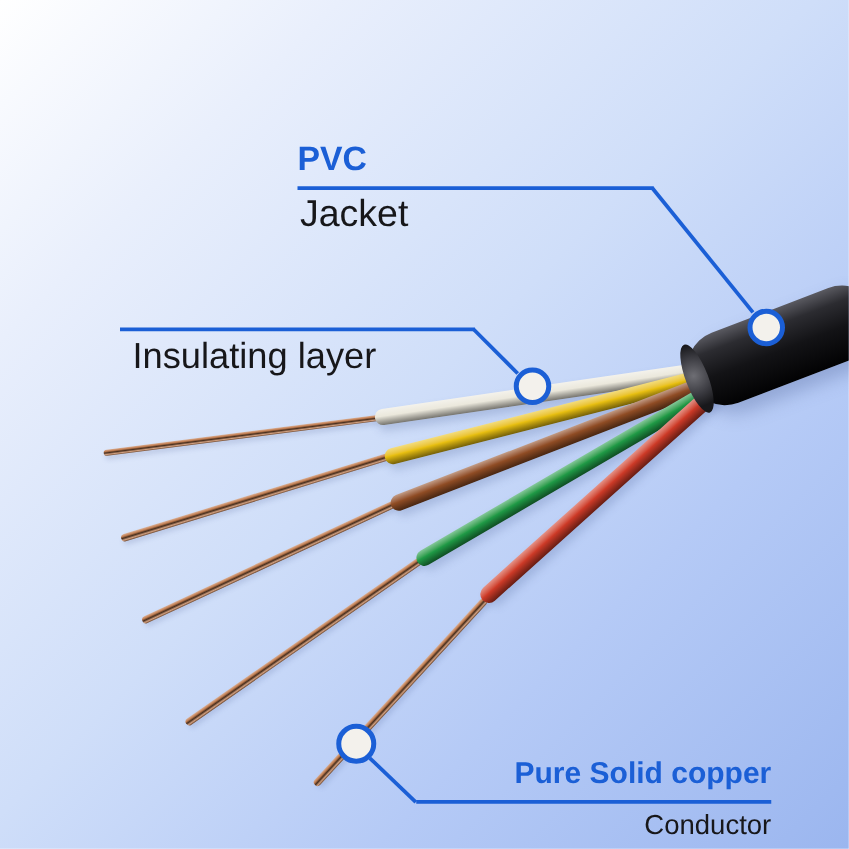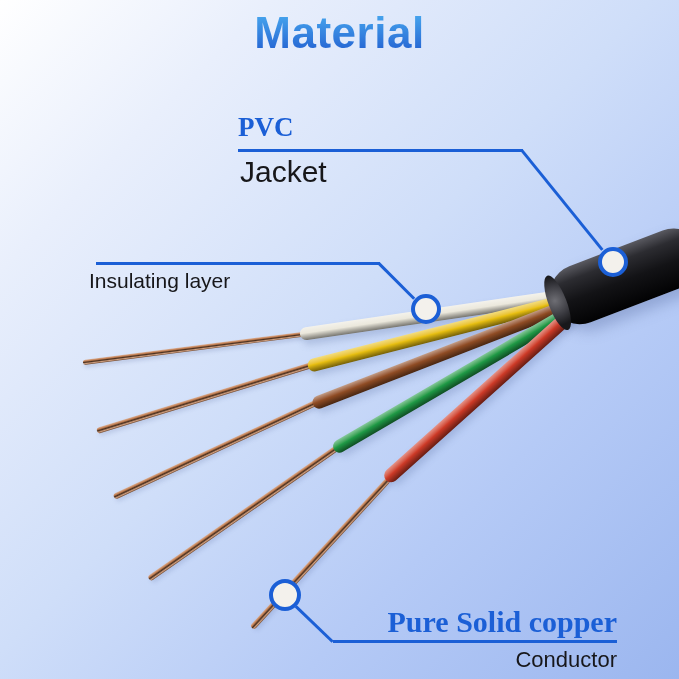--- a/index.html
+++ b/index.html
@@ -20,21 +20,21 @@
     font-size:44px;font-weight:bold;letter-spacing:.5px;
     color:var(--title-gradient-bottom,#2b6ed6);z-index:5;
   }
   @supports ((-webkit-background-clip: text) or (background-clip: text)){
     .title{
       background:linear-gradient(180deg,var(--title-gradient-top,#47a6ee) 12%,var(--title-gradient-bottom,#2463d2) 88%);
       -webkit-background-clip:text;background-clip:text;color:transparent;
     }
   }
   
-  .co-title{color:var(--accent-blue,#1b5fd6);font-weight:bold;line-height:1.15;z-index:40;font-family:Liberation Serif, serif;}
+  .co-title{color:var(--accent-blue,#1b5fd6);font-weight:bold;line-height:1.15;z-index:40;}
   .co-sub{color:var(--label-text-dark,#17171a);line-height:1.15;z-index:40;}
   .hline{height:2.5px;background:var(--accent-blue,#1b5fd6);z-index:40;}
   .dline{height:2.5px;background:var(--accent-blue,#1b5fd6);transform-origin:0 50%;z-index:40;}
   .marker{
     border-radius:50%;box-sizing:border-box;
     background:var(--marker-fill,#f3f1ec);
     border:4px solid var(--accent-blue,#1b5fd6);z-index:41;
   }
   
   .seg{transform-origin:0 50%;border-radius:7px;background:var(--c,#999);}
@@ -65,21 +65,20 @@
     position:absolute;left:-3px;top:1px;width:18px;height:58px;border-radius:50%;
     background:radial-gradient(circle at 40% 45%, #6e6e74 0%, #3a3a40 45%, #18181b 75%);
   }
   .z10{z-index:10}.z11{z-index:11}.z12{z-index:12}.z13{z-index:13}.z14{z-index:14}.z15{z-index:15}
 </style>
 </head>
 <body style="--accent-blue: #1b5fd6; --title-gradient-top: #47a6ee; --title-gradient-bottom: #2463d2; --label-text-dark: #17171a; --background-start: #ffffff; --background-mid: #cfdef9; --background-end: #9bb6ef; --jacket-black: #131316; --copper: #c07c50; --marker-fill: #f3f1ec;">
 
 <div class="stage">
 
-  <div class="abs title">Material</div>
 
   <div class="abs seg copper-seg z10" style="left: 83px; top: 359.5px; width: 222px; height: 5px; transform: rotate(-7.3deg); --c: #c07c50;"></div>
   <div class="abs seg copper-seg z10" style="left: 97px; top: 428px; width: 224px; height: 6px; transform: rotate(-17.1deg); --c: #c07c50;"></div>
   <div class="abs seg copper-seg z10" style="left: 114px; top: 494px; width: 223px; height: 6px; transform: rotate(-25deg); --c: #c07c50;"></div>
   <div class="abs seg copper-seg z10" style="left: 149px; top: 576px; width: 229px; height: 6px; transform: rotate(-34.9deg); --c: #c07c50;"></div>
   <div class="abs seg copper-seg z10" style="left: 252px; top: 625px; width: 202px; height: 6px; transform: rotate(-47.4deg); --c: #c07c50;"></div>
 
   <div class="abs seg insulation z11" style="left: 300px; top: 327.5px; width: 265px; height: 13px; transform: rotate(-8.3deg); --c: #ebe8dc;"></div>
   <div class="abs seg insulation z12" style="left: 308px; top: 359.5px; width: 264px; height: 13px; transform: rotate(-14.3deg); --c: #e9c011;"></div>
   <div class="abs seg insulation z13" style="left: 313px; top: 397.5px; width: 271px; height: 13px; transform: rotate(-21.2deg); --c: #8f4c24;"></div>
@@ -91,22 +90,22 @@
   </div>
 
   <div class="abs co-title" style="left:238px;top:112px;font-size:27px;">PVC</div>
   <div class="abs hline" style="left:238px;top:149px;width:285px;"></div>
   <div class="abs dline" style="left:522px;top:149px;width:128px;transform:rotate(51deg);"></div>
   <div class="abs co-sub" style="left:240px;top:155px;font-size:30px;">Jacket</div>
   <div class="abs marker" style="left:598px;top:247px;width:30px;height:30px;"></div>
 
   <div class="abs hline" style="left:96px;top:262px;width:284px;"></div>
   <div class="abs dline" style="left:379px;top:262px;width:50px;transform:rotate(45deg);"></div>
-  <div class="abs co-sub" style="left:89px;top:269px;font-size:21px;">Insulating layer</div>
+  <div class="abs co-sub" style="left:106px;top:269px;font-size:29px;">Insulating layer</div>
   <div class="abs marker" style="left:411px;top:294px;width:30px;height:30px;"></div>
 
   <div class="abs marker" style="left:269px;top:579px;width:32px;height:32px;"></div>
   <div class="abs dline" style="left:296px;top:605px;width:51px;transform:rotate(43.8deg);"></div>
   <div class="abs hline" style="left:333px;top:640px;width:284px;"></div>
-  <div class="abs co-title" style="right:62px;top:605px;font-size:30px;text-align:right;">Pure Solid copper</div>
+  <div class="abs co-title" style="right:62px;top:605px;font-size:24px;text-align:right;">Pure Solid copper</div>
   <div class="abs co-sub" style="right:62px;top:647px;font-size:22px;text-align:center;">Conductor</div>
 
 </div>
 
 </body></html>

